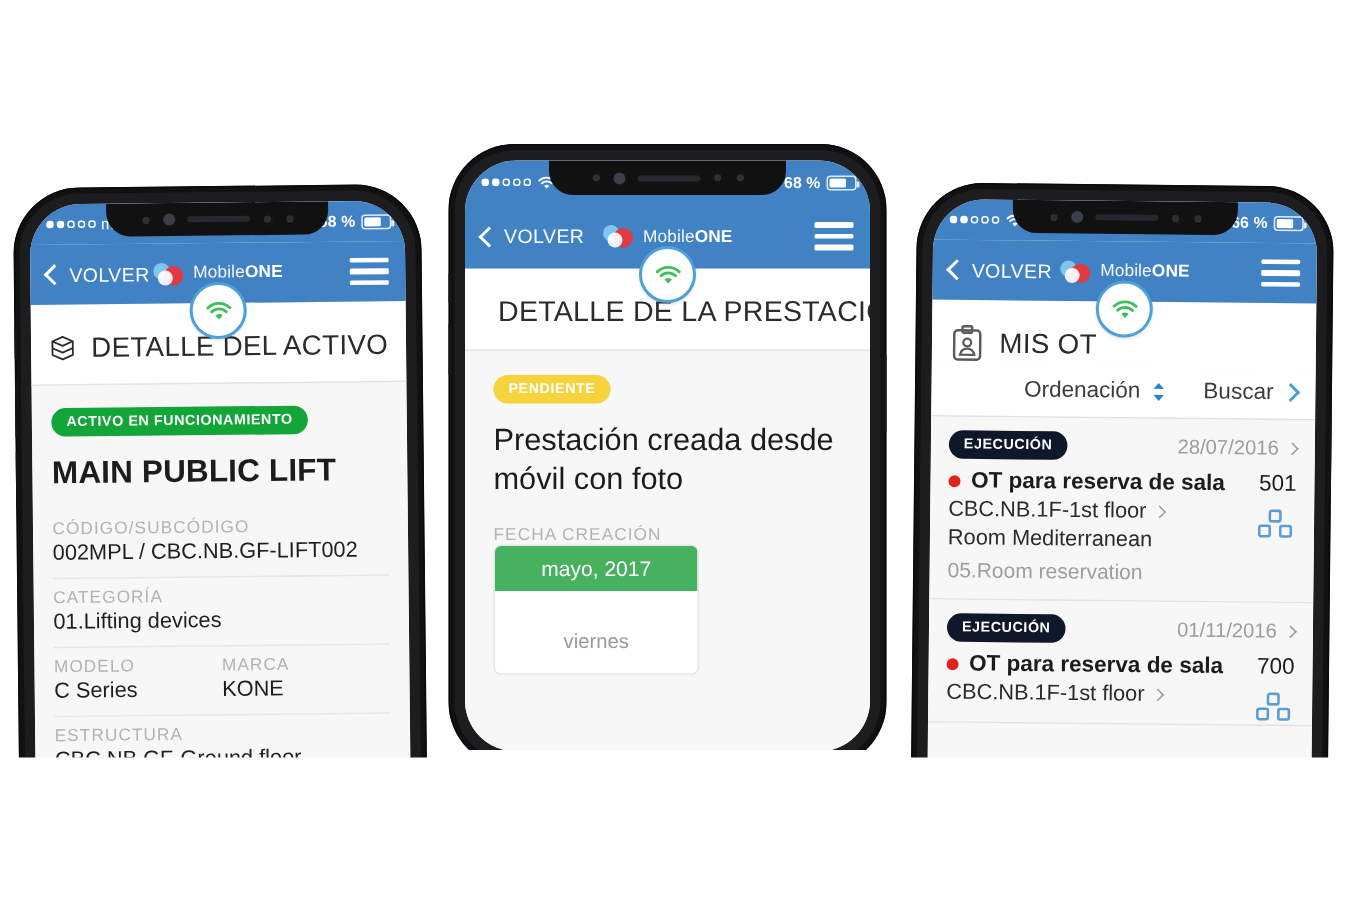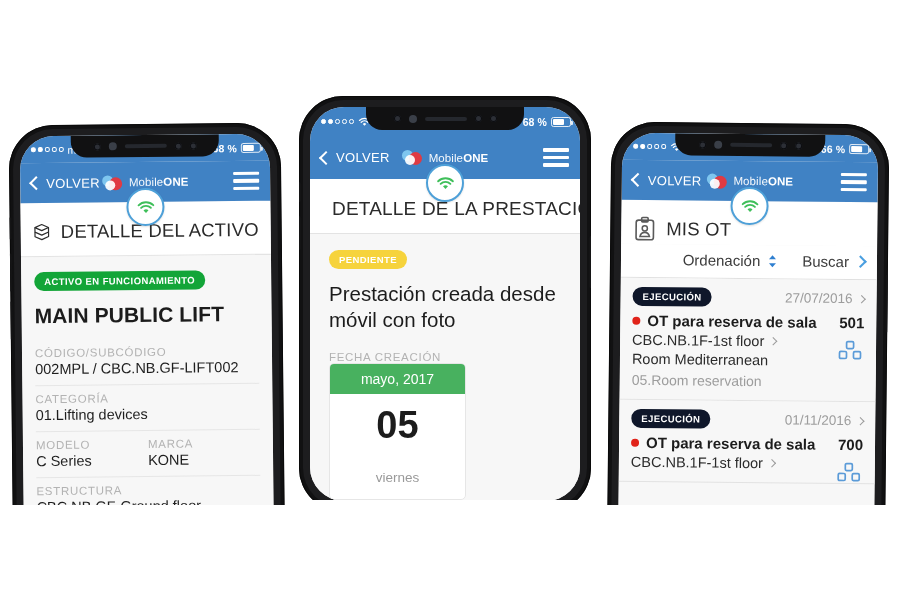--- a/index.html
+++ b/index.html
@@ -105,21 +105,21 @@
   .chev-r{width:7px;height:7px;border-right:2px solid #4a9fe0;border-top:2px solid #4a9fe0;
           transform:rotate(45deg);display:inline-block;}
   .chev-sm{width:5px;height:5px;border-right:1.6px solid #9b9b9b;border-top:1.6px solid #9b9b9b;
            transform:rotate(45deg);display:inline-block;}
   .otcard{padding:9px 12px 11px 12px;border-bottom:1px solid #e2e2e2;background:#f7f7f7;position:relative;}
   .ot-top{display:flex;align-items:center;}
   .ot-date{margin-left:auto;font-size:13.5px;color:#9d9d9d;display:flex;align-items:center;gap:6px;}
   .ot-title{display:flex;align-items:center;gap:7px;margin-top:6px;}
   .reddot{width:8px;height:8px;border-radius:50%;background:#e1231a;flex:none;}
   .ot-title .t{font-size:15px;font-weight:700;color:#1c1c1c;}
-  .ot-num{margin-left:auto;font-size:15px;font-weight:700;color:#1c1c1c;}
+  .ot-num{margin-left:auto;font-size:15px;font-weight:400;color:#1c1c1c;}
   .ot-line{font-size:14.5px;color:#2b2b2b;margin-top:3px;display:flex;align-items:center;gap:6px;}
   .ot-sub{font-size:14px;color:#9d9d9d;margin-top:5px;}
   .gridico{position:absolute;right:14px;bottom:34px;}
 
   .cut{position:absolute;left:0;right:0;bottom:0;background:#fff;}
 </style>
 </head>
 <body>
 
 <div class="stage">
@@ -339,21 +339,20 @@
           </svg>
           <span class="ttl" style="font-size:19px;">DETALLE DE LA PRESTACIÓN</span>
         </div>
 
         <div style="padding:15px 19px 0 19px;">
           <span class="pill yellow">PENDIENTE</span>
           <div class="h2" style="margin:12px 0 18px 0;">Prestación creada desde móvil con foto</div>
           <div class="flabel" style="margin-bottom:0;">FECHA CREACIÓN</div>
           <div class="datecard">
             <div class="dm">mayo, 2017</div>
-            <div class="dd">05</div>
             <div class="dw">viernes</div>
           </div>
         </div>
       </div>
     </div>
   </div>
 
   <div class="phone" style="left:609px;top:123px;width:278px;height:462px;transform:rotate(0.6deg);">
     <div class="bezel"></div>
     <div class="btn-side" style="right:-1px;top:150px;width:3px;height:58px;"></div>
@@ -457,21 +456,21 @@
           <div class="tb-item">
             <span>Buscar</span>
             <span class="chev-r"></span>
           </div>
         </div>
 
         <div class="otcard">
           <div class="ot-top">
             <span class="pill orange">EJECUCIÓN</span>
             <span class="ot-date">
-              <span>27/07/2016</span>
+              <span>28/07/2016</span>
               <span class="chev-sm"></span>
             </span>
           </div>
           <div class="ot-title">
             <span class="reddot"></span>
             <span class="t">OT para reserva de sala</span>
             <span class="ot-num">501</span>
           </div>
           <div class="ot-line">
             <span>CBC.NB.1F-1st floor</span>

